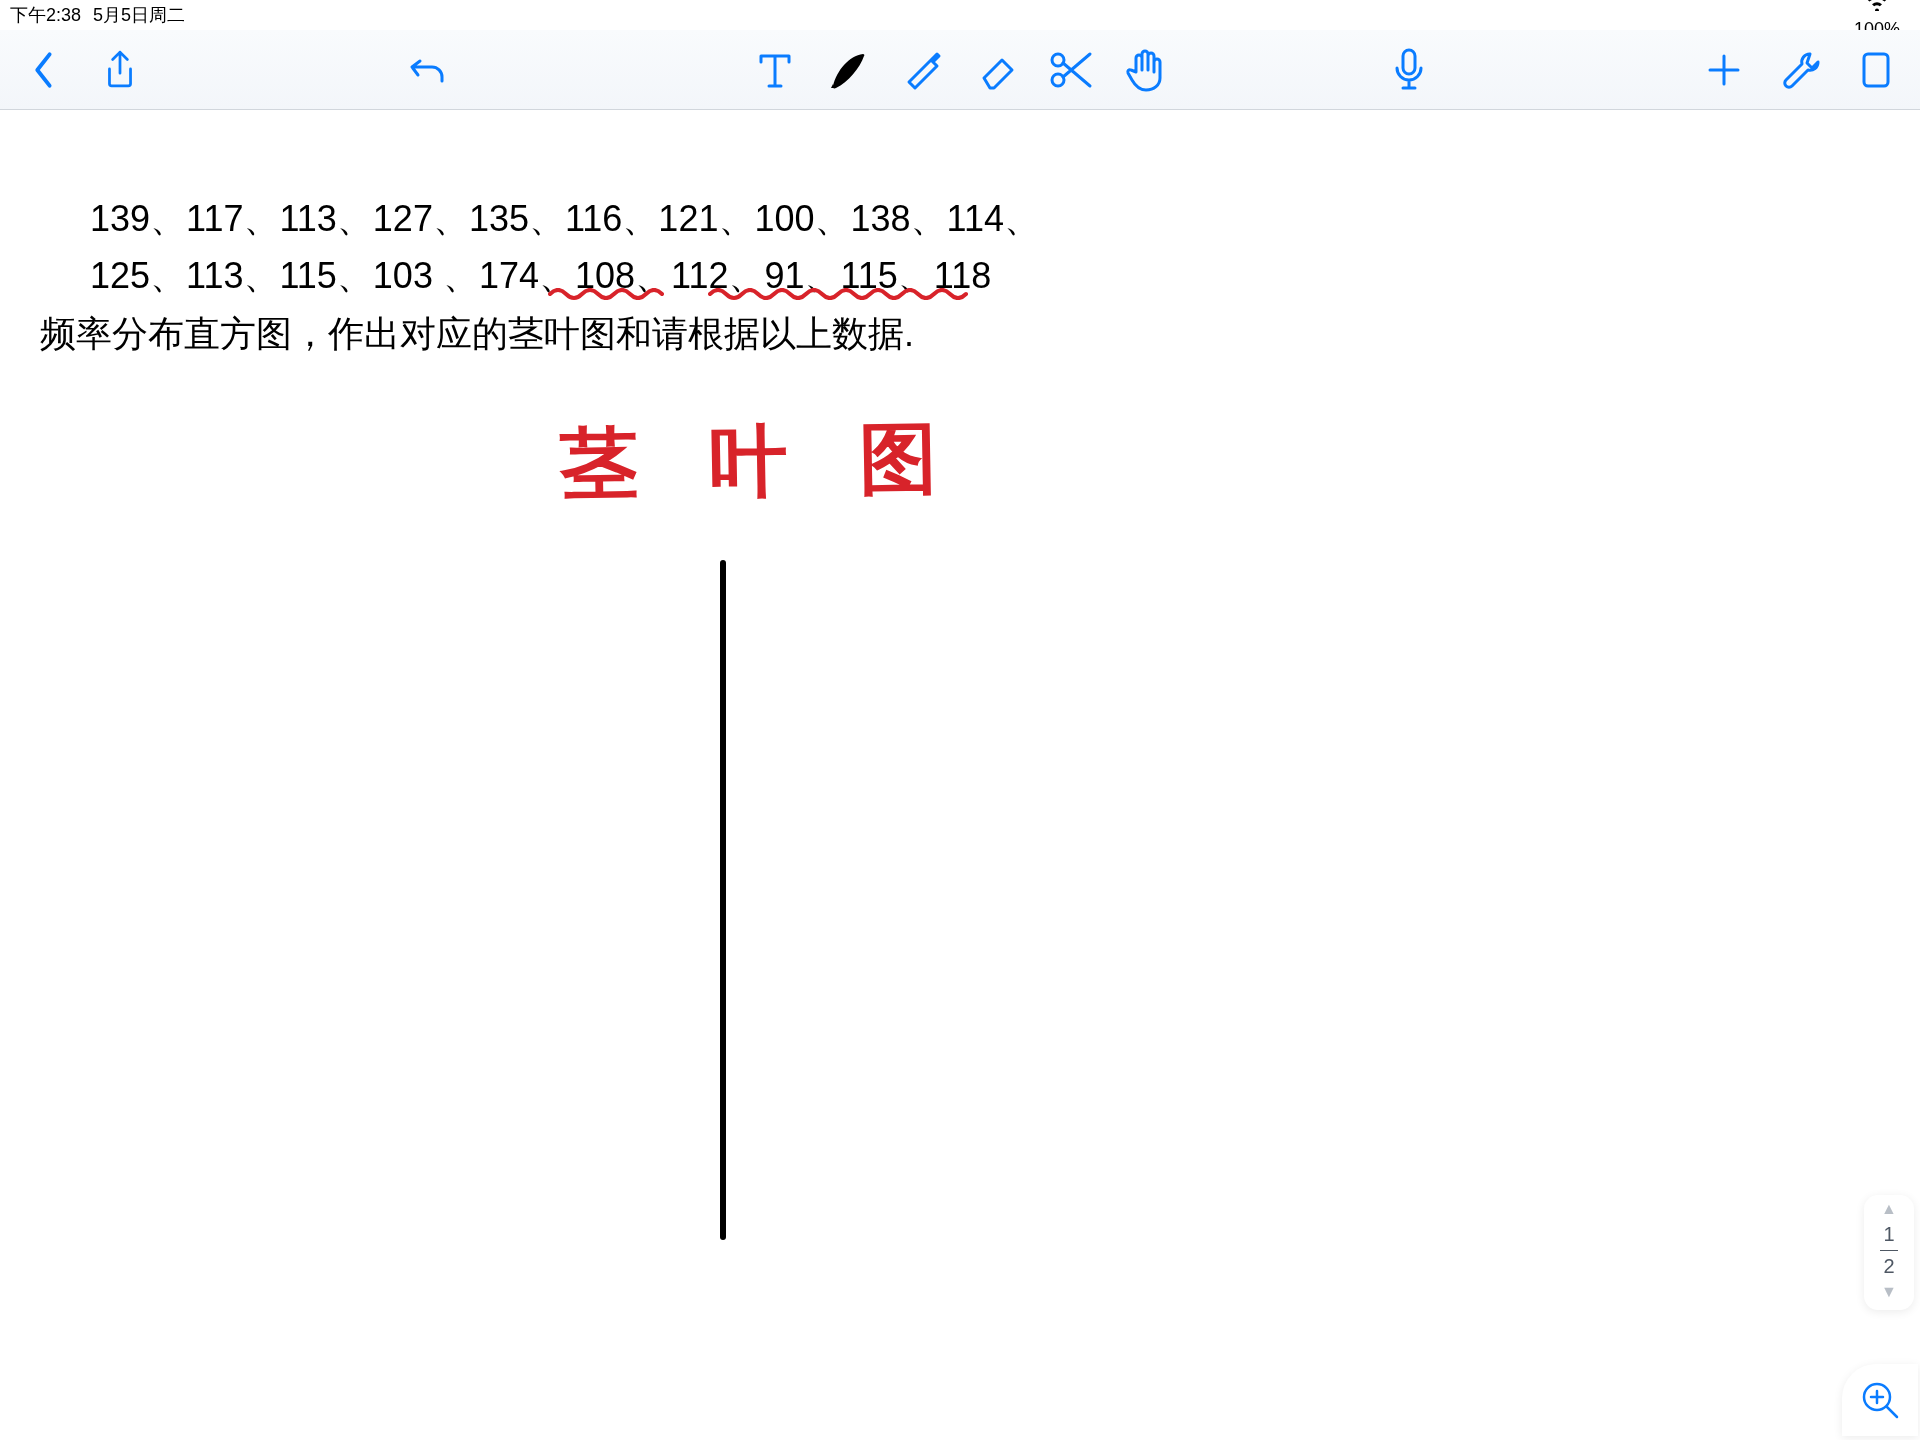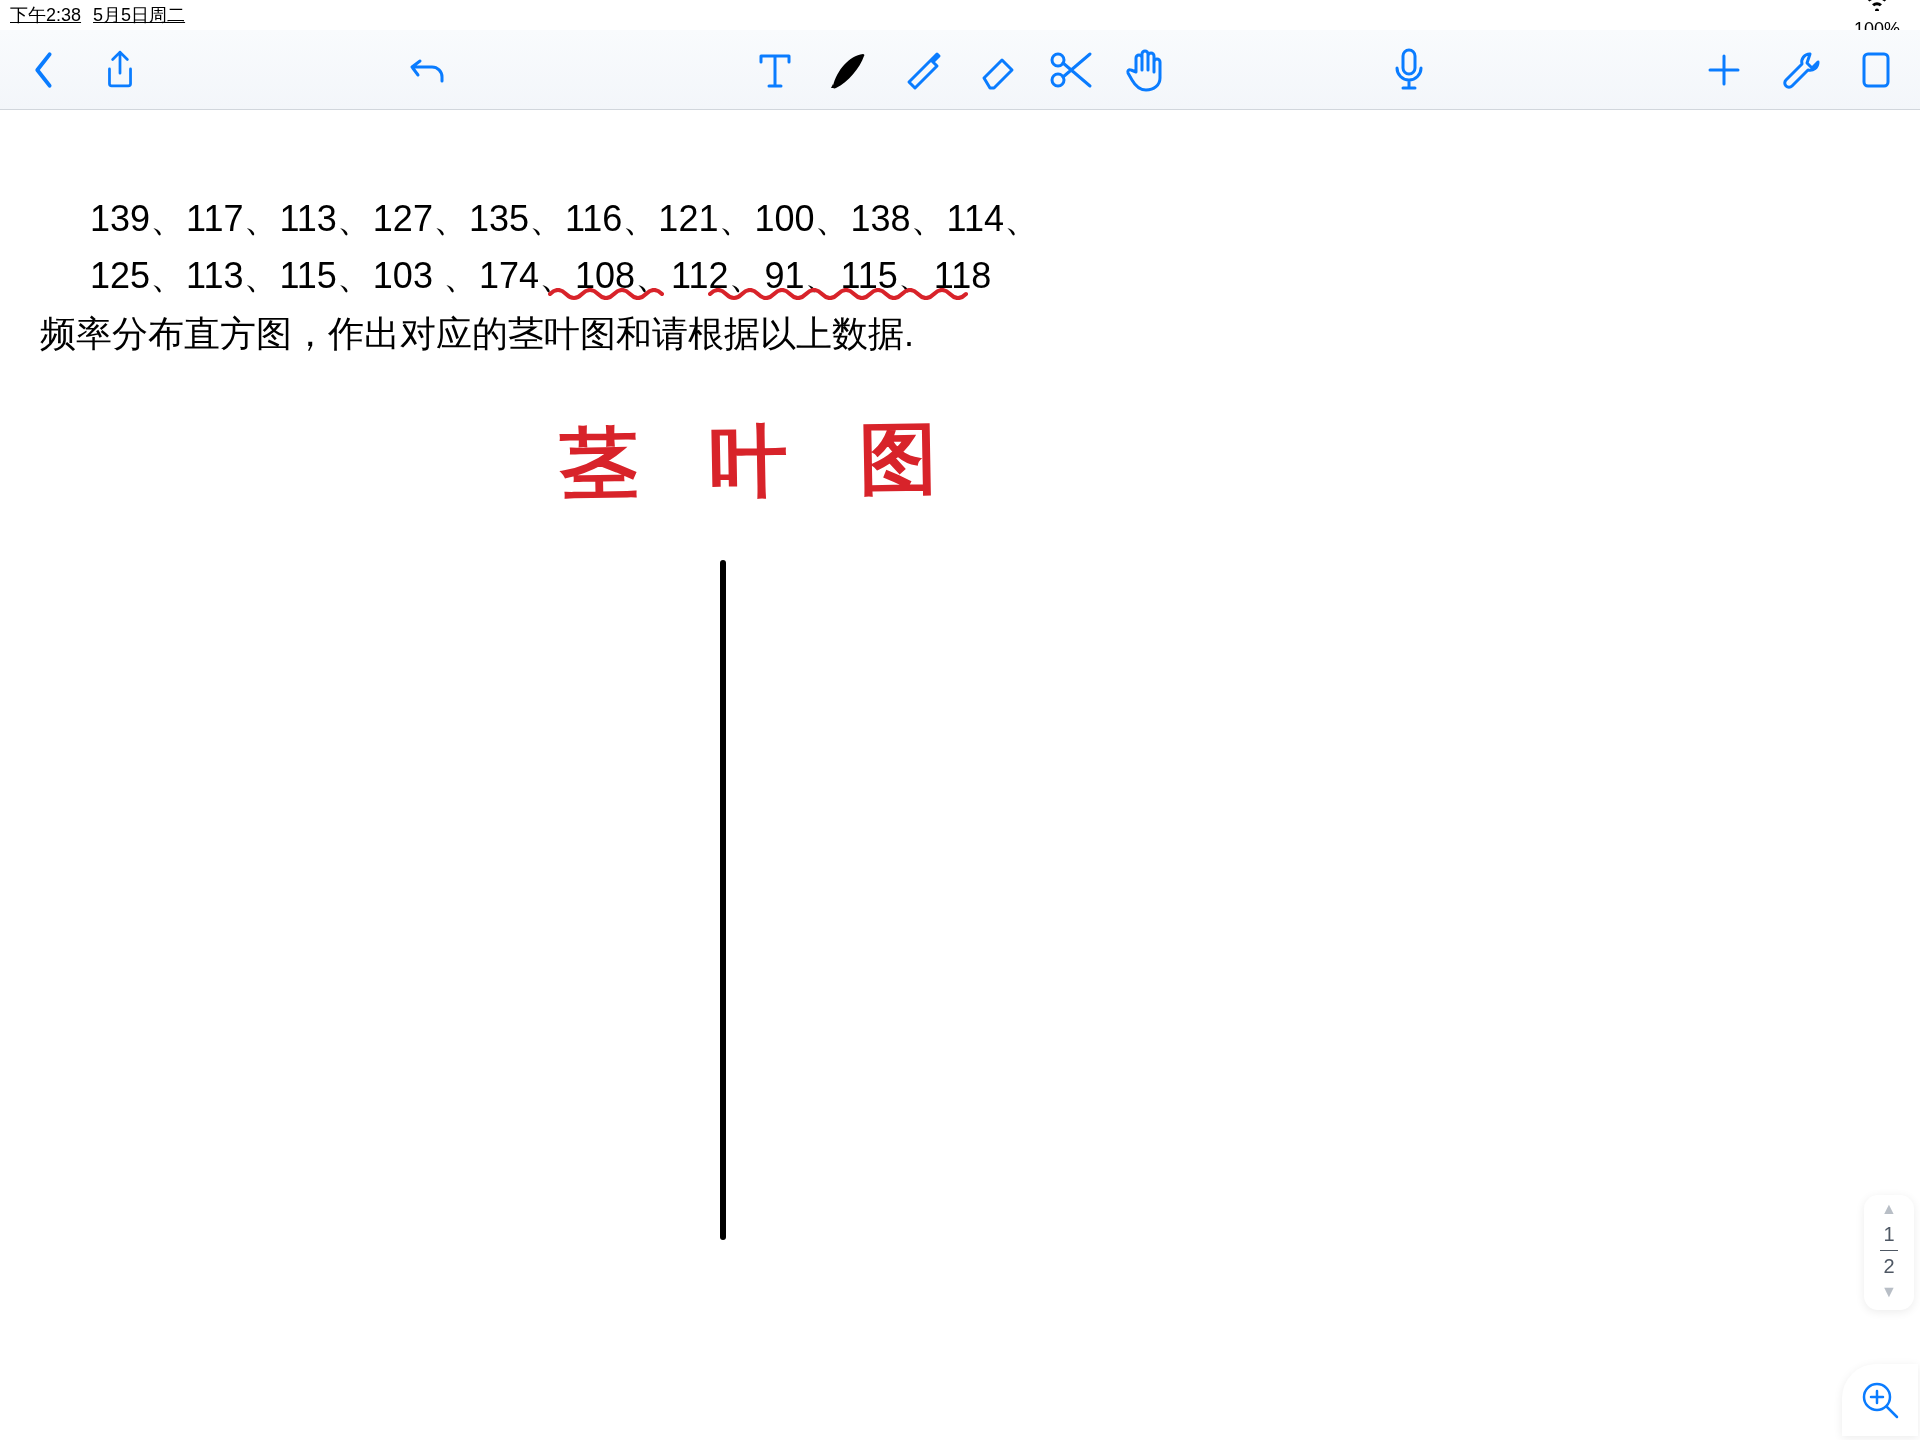--- a/index.html
+++ b/index.html
@@ -9,21 +9,21 @@
   .status-bar {
     height: 30px;
     display: flex;
     justify-content: space-between;
     align-items: center;
     padding: 0 20px 0 10px;
     font-size: 18px;
     font-weight: 500;
     color: #000;
   }
-  .status-left { display: flex; gap: 12px; align-items: center; text-decoration: underline; }
+  .status-left { display: flex; gap: 12px; align-items: center; }
   .status-right { display: flex; gap: 8px; align-items: center; flex-direction: column; }
   .rec-badge {
     background: #e63946;
     border-radius: 16px;
     padding: 2px 10px;
     display: inline-flex;
     align-items: center;
     justify-content: center;
   }
   .rec-dot {

